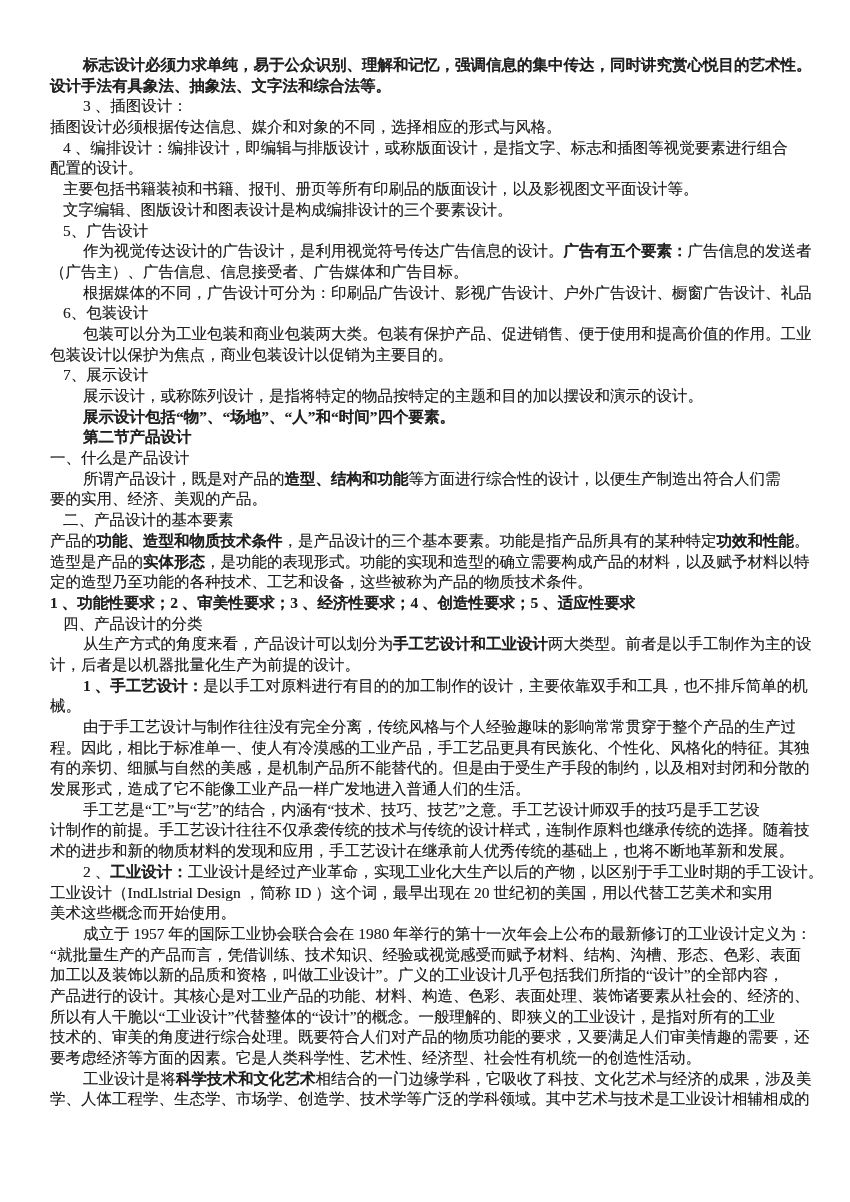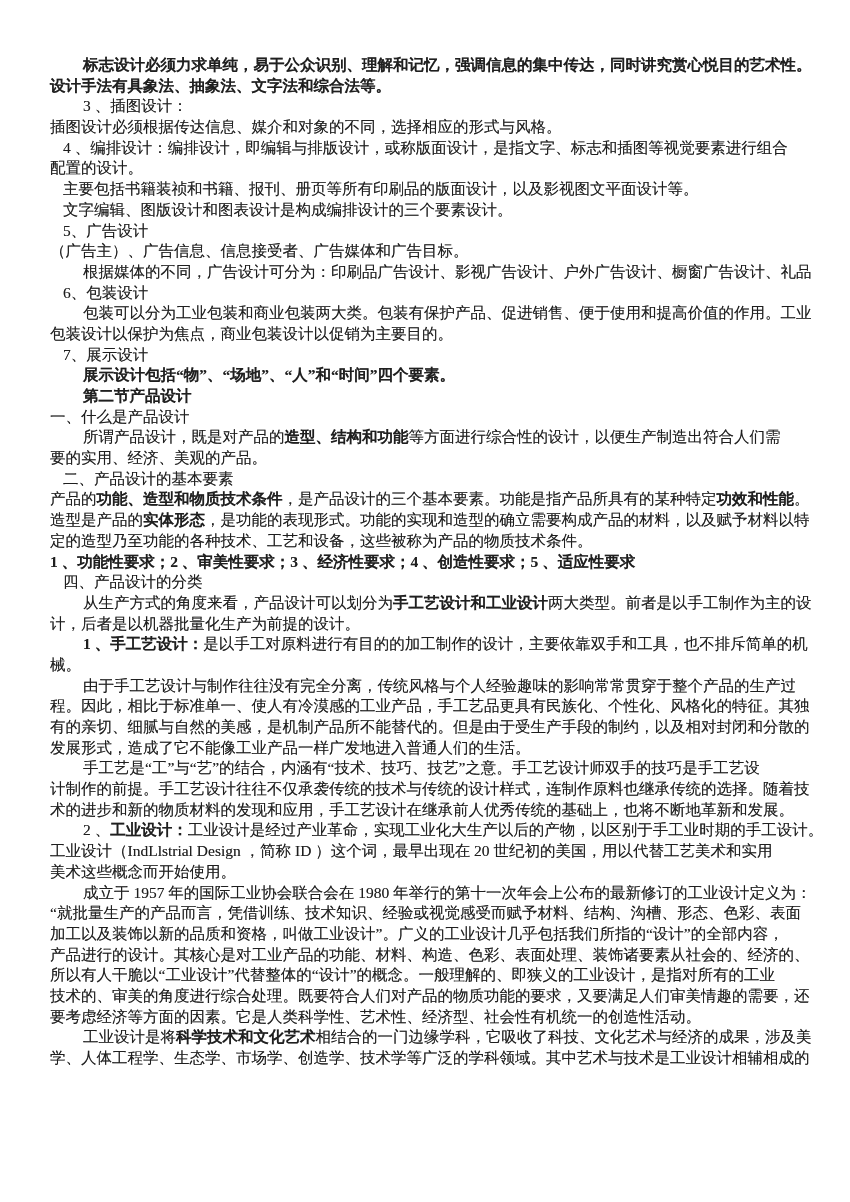--- a/index.html
+++ b/index.html
@@ -42,26 +42,28 @@
   <div class="content">
       <div class="line indent-2"><span class="b">标志设计必须力求单纯，易于公众识别、理解和记忆，强调信息的集中传达，同时讲究赏心悦目的艺术性。</span></div>
       <div class="line indent-0"><span class="b">设计手法有具象法、抽象法、文字法和综合法等。</span></div>
       <div class="line indent-2"><span class="u">3 、插图设计</span><span>：</span></div>
       <div class="line indent-0"><span>插图设计必须根据传达信息、媒介和对象的不同，选择相应的形式与风格。</span></div>
       <div class="line indent-1"><span class="u">4 、编排设计：</span><span>编排设计，即编辑与排版设计，或称版面设计，是指文字、标志和插图等视觉要素进行组合</span></div>
       <div class="line indent-0"><span>配置的设计。</span></div>
       <div class="line indent-1"><span>主要包括书籍装祯和书籍、报刊、册页等所有印刷品的版面设计，以及影视图文平面设计等。</span></div>
       <div class="line indent-1"><span>文字编辑、图版设计和图表设计是构成编排设计的三个要素设计。</span></div>
       <div class="line indent-1"><span class="u">5、广告设计</span></div>
+      <div class="line indent-2"><span>作为视觉传达设计的广告设计，是利用视觉符号传达广告信息的设计。</span><span class="b">广告有五个要素：</span><span>广告信息的发送者</span></div>
       <div class="line indent-0"><span>（广告主）、广告信息、信息接受者、广告媒体和广告目标。</span></div>
       <div class="line indent-2"><span>根据媒体的不同，广告设计可分为：印刷品广告设计、影视广告设计、户外广告设计、橱窗广告设计、礼品</span></div>
       <div class="line indent-1"><span class="u">6、包装设计</span></div>
       <div class="line indent-2"><span>包装可以分为工业包装和商业包装两大类。包装有保护产品、促进销售、便于使用和提高价值的作用。工业</span></div>
       <div class="line indent-0"><span>包装设计以保护为焦点，商业包装设计以促销为主要目的。</span></div>
       <div class="line indent-1"><span class="u">7、展示设计</span></div>
+      <div class="line indent-2"><span>展示设计，或称陈列设计，是指将特定的物品按特定的主题和目的加以摆设和演示的设计。</span></div>
       <div class="line indent-2"><span class="b">展示设计包括“物”、“场地”、“人”和“时间”四个要素。</span></div>
       <div class="line indent-2"><span class="b">第二节产品设计</span></div>
       <div class="line indent-0"><span class="u">一、什么是产品设计</span></div>
       <div class="line indent-2"><span>所谓产品设计，既是对产品的</span><span class="b">造型、结构和功能</span><span>等方面进行综合性的设计，以便生产制造出符合人们需</span></div>
       <div class="line indent-0"><span>要的实用、经济、美观的产品。</span></div>
       <div class="line indent-1"><span class="u">二、产品设计的基本要素</span></div>
       <div class="line indent-0"><span>产品的</span><span class="b">功能、造型和物质技术条件</span><span>，是产品设计的三个基本要素。功能是指产品所具有的某种特定</span><span class="b">功效和性能</span><span>。</span></div>
       <div class="line indent-0"><span>造型是产品的</span><span class="b">实体形态</span><span>，是功能的表现形式。功能的实现和造型的确立需要构成产品的材料，以及赋予材料以特</span></div>
       <div class="line indent-0"><span>定的造型乃至功能的各种技术、工艺和设备，这些被称为产品的物质技术条件。</span></div>
       <div class="line indent-0"><span class="b">1 、功能性要求；2 、审美性要求；3 、经济性要求；4 、创造性要求；5 、适应性要求</span></div>

